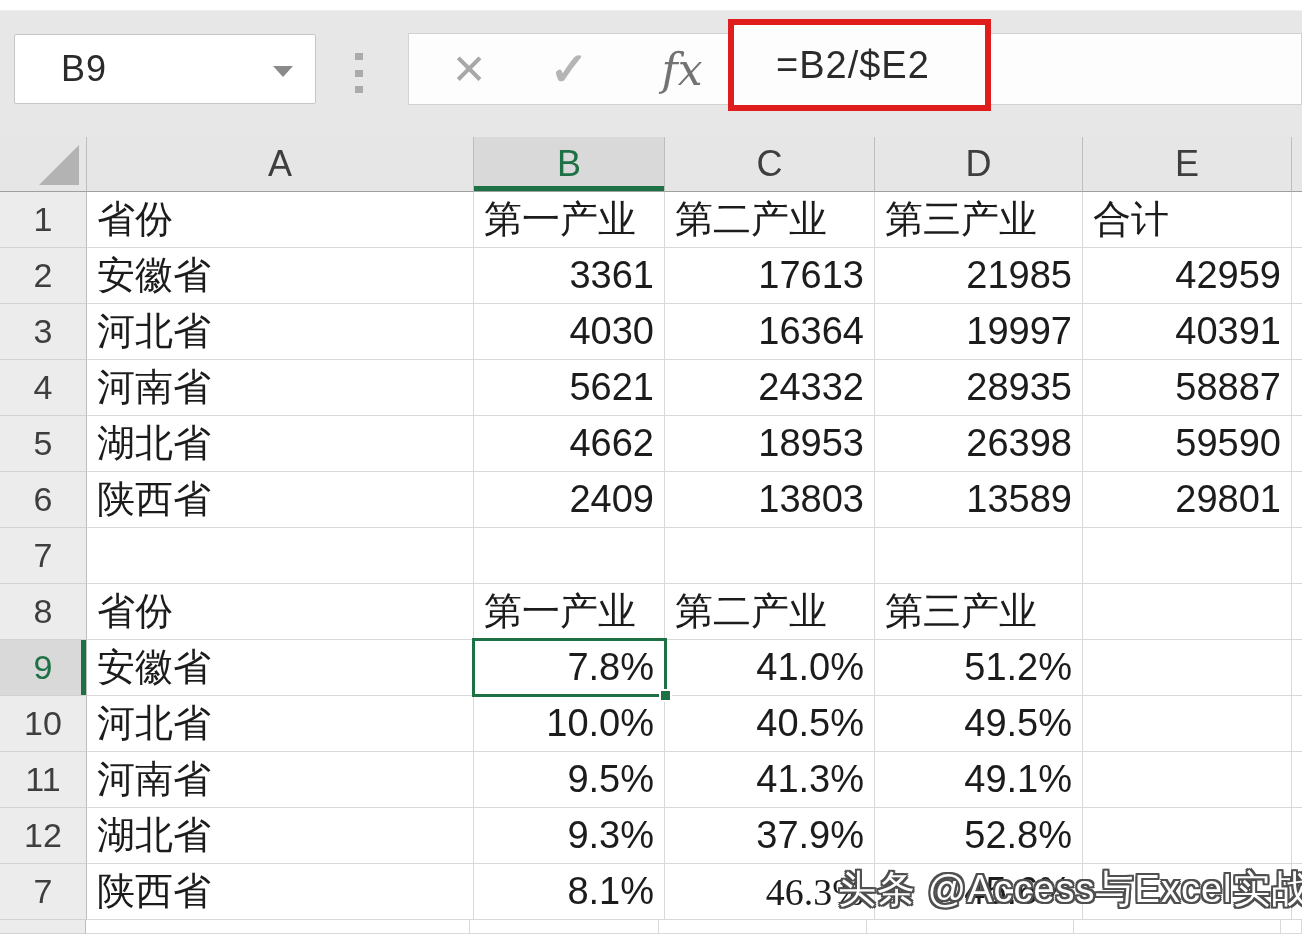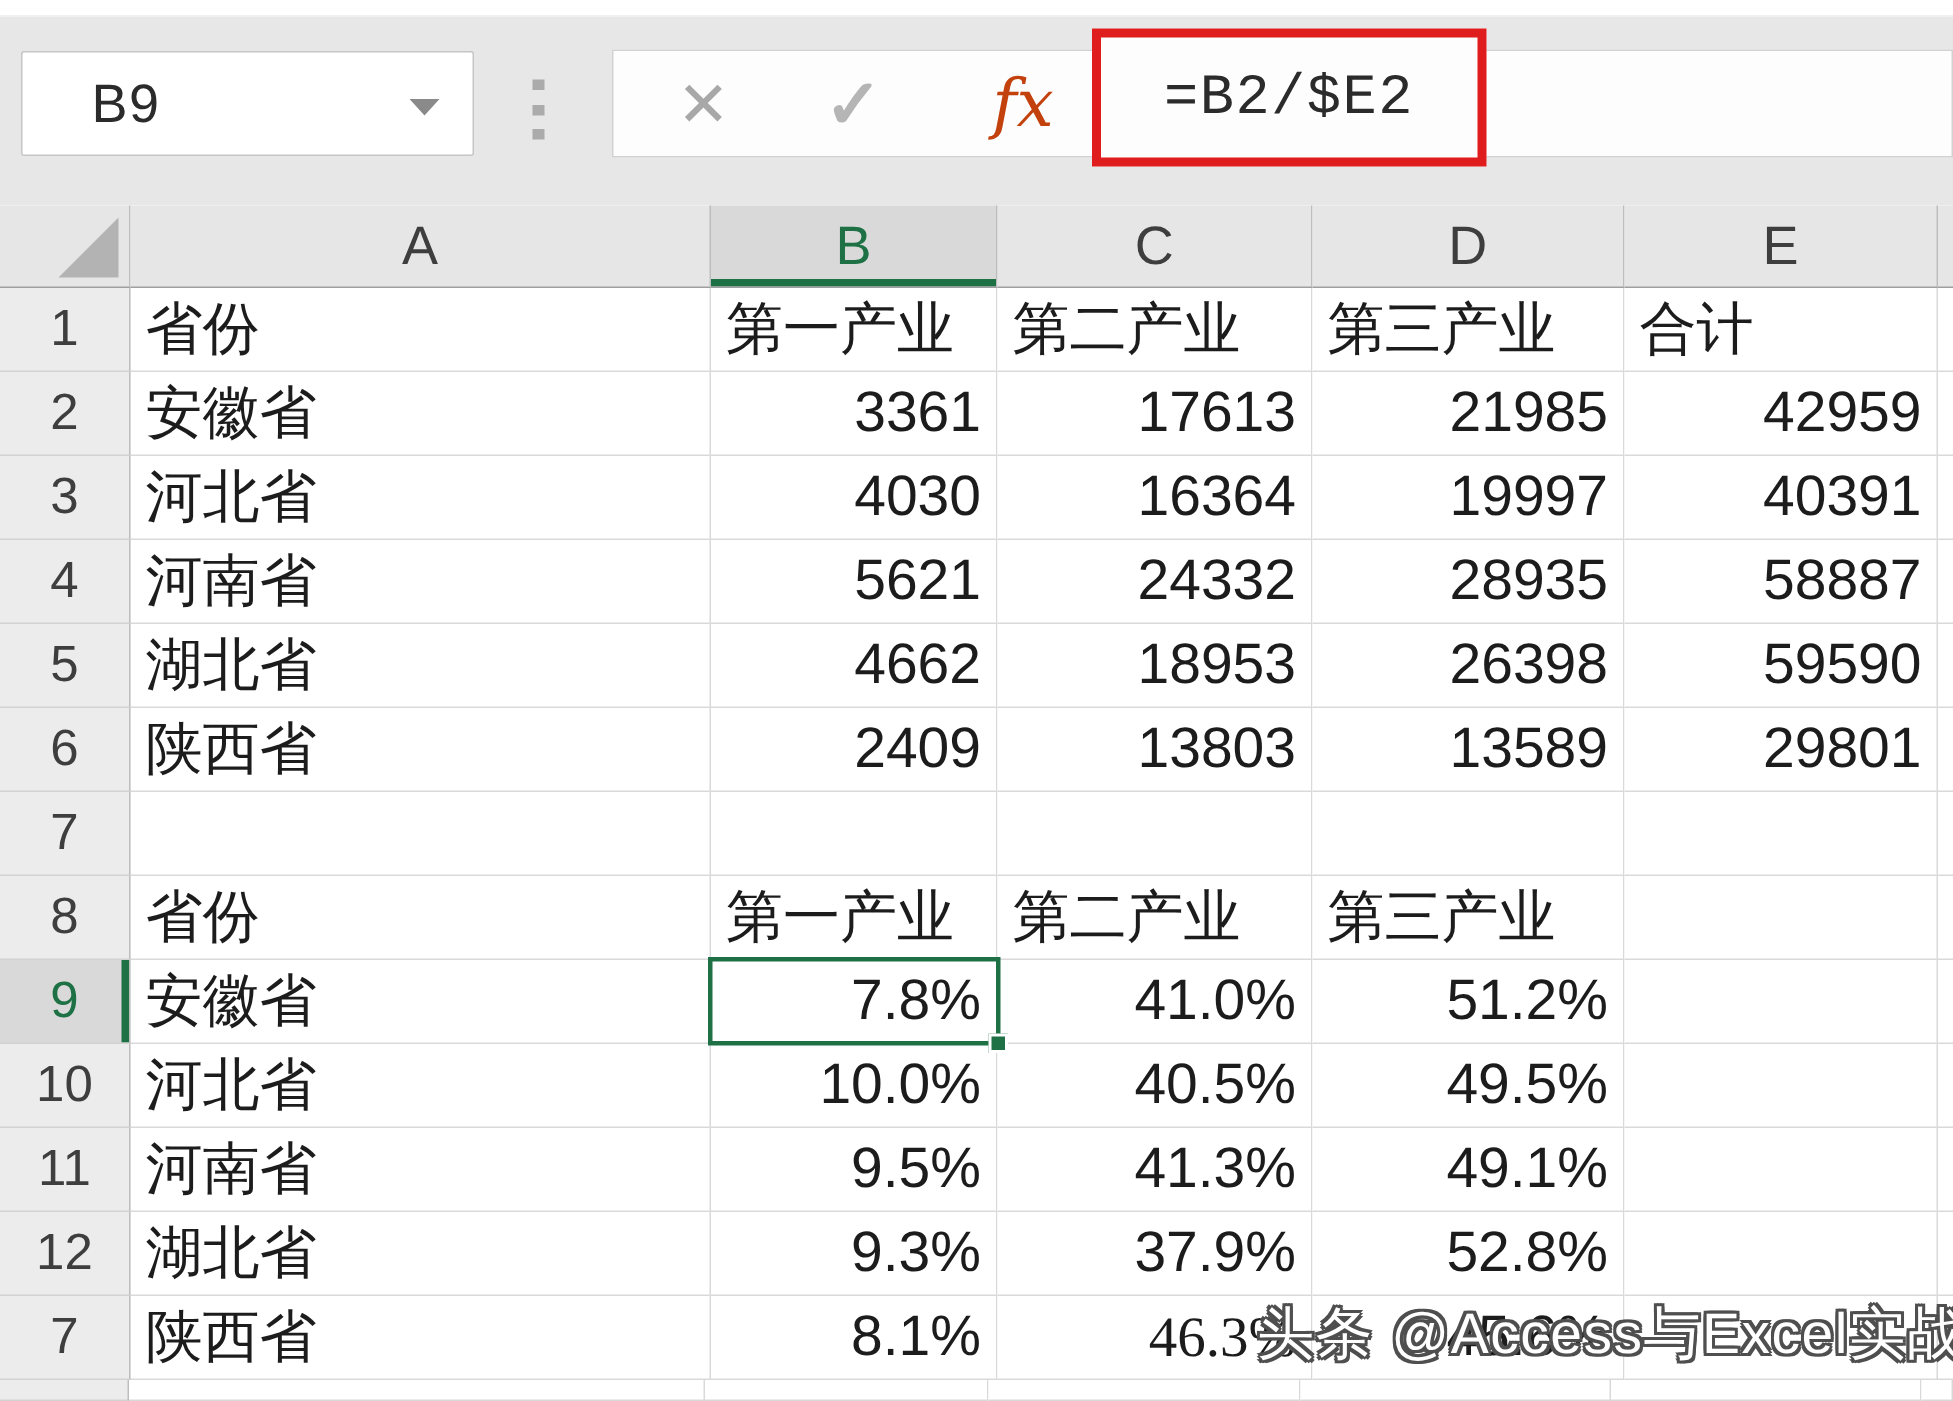--- a/index.html
+++ b/index.html
@@ -43,31 +43,30 @@
     position:absolute; left:408px; top:33px; width:894px; height:72px;
     background:#fdfdfd; border:1px solid #d2d2d2;
     display:flex; align-items:center;
   }
   .fbtn { border:none; background:transparent; cursor:pointer; display:flex; align-items:center; justify-content:center; }
   .btn-cancel { position:absolute; left:30px; width:60px; height:70px; font-size:42px; color:#a8a8a8; }
   .btn-enter  { position:absolute; left:130px; width:60px; height:70px; font-size:46px; color:#b5b5b5; font-weight:bold; }
   .btn-fx {
     position:absolute; left:238px; width:70px; height:70px;
     font-family:"DejaVu Serif","Liberation Serif",serif; font-style:italic;
-    font-size:44px; color:#c2410c;
+    font-size:44px; color:#737373;
   }
   .formula-highlight {
     position:absolute; left:728px; top:19px; width:263px; height:92px;
     border:6px solid #e01d1d; background:#fdfdfd;
     display:flex; align-items:center; z-index:5;
   }
   .formula-text {
     font-size:38px; color:#2b2b2b; padding-left:42px; white-space:nowrap;
     letter-spacing:1px;
-    font-family:Liberation Mono, monospace;
   }
 
   
   .grid {
     position:absolute; left:0; top:137px; width:1302px; height:797px;
     background:#ffffff;
   }
   .hrow { display:flex; height:55px; }
   .hcell {
     background:#e6e6e6; border-right:1px solid #bdbdbd; border-bottom:1px solid #9f9f9f;

